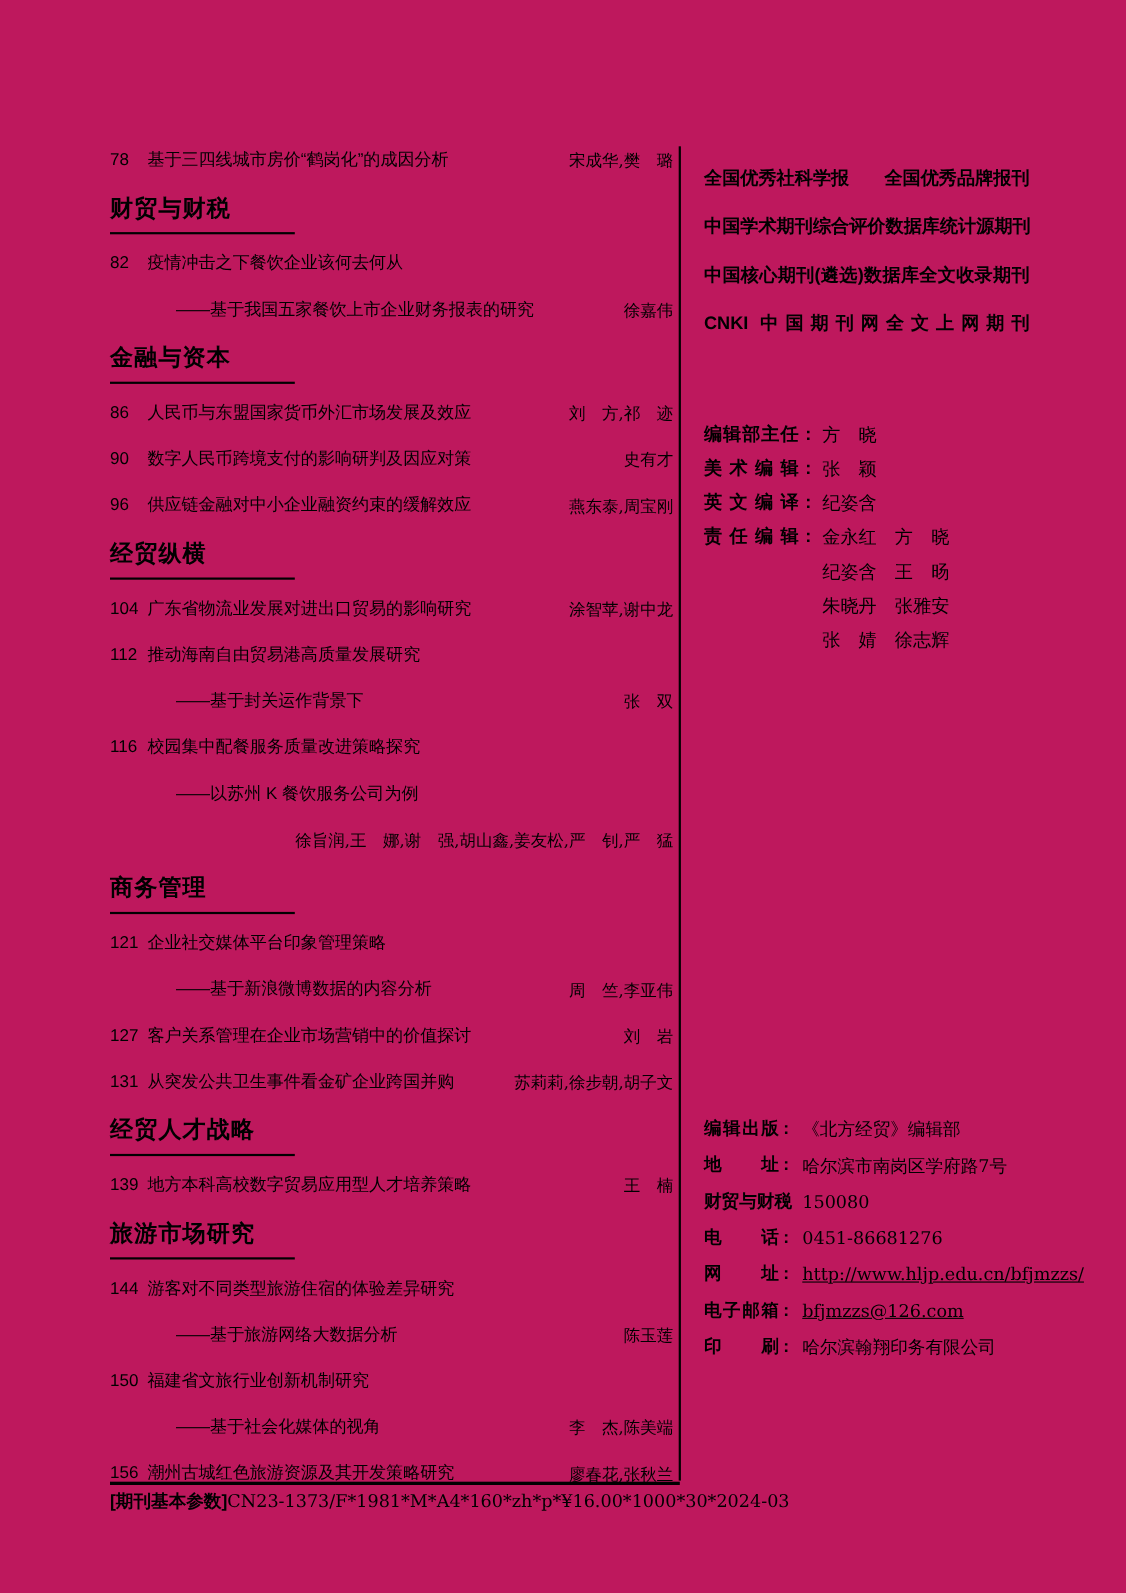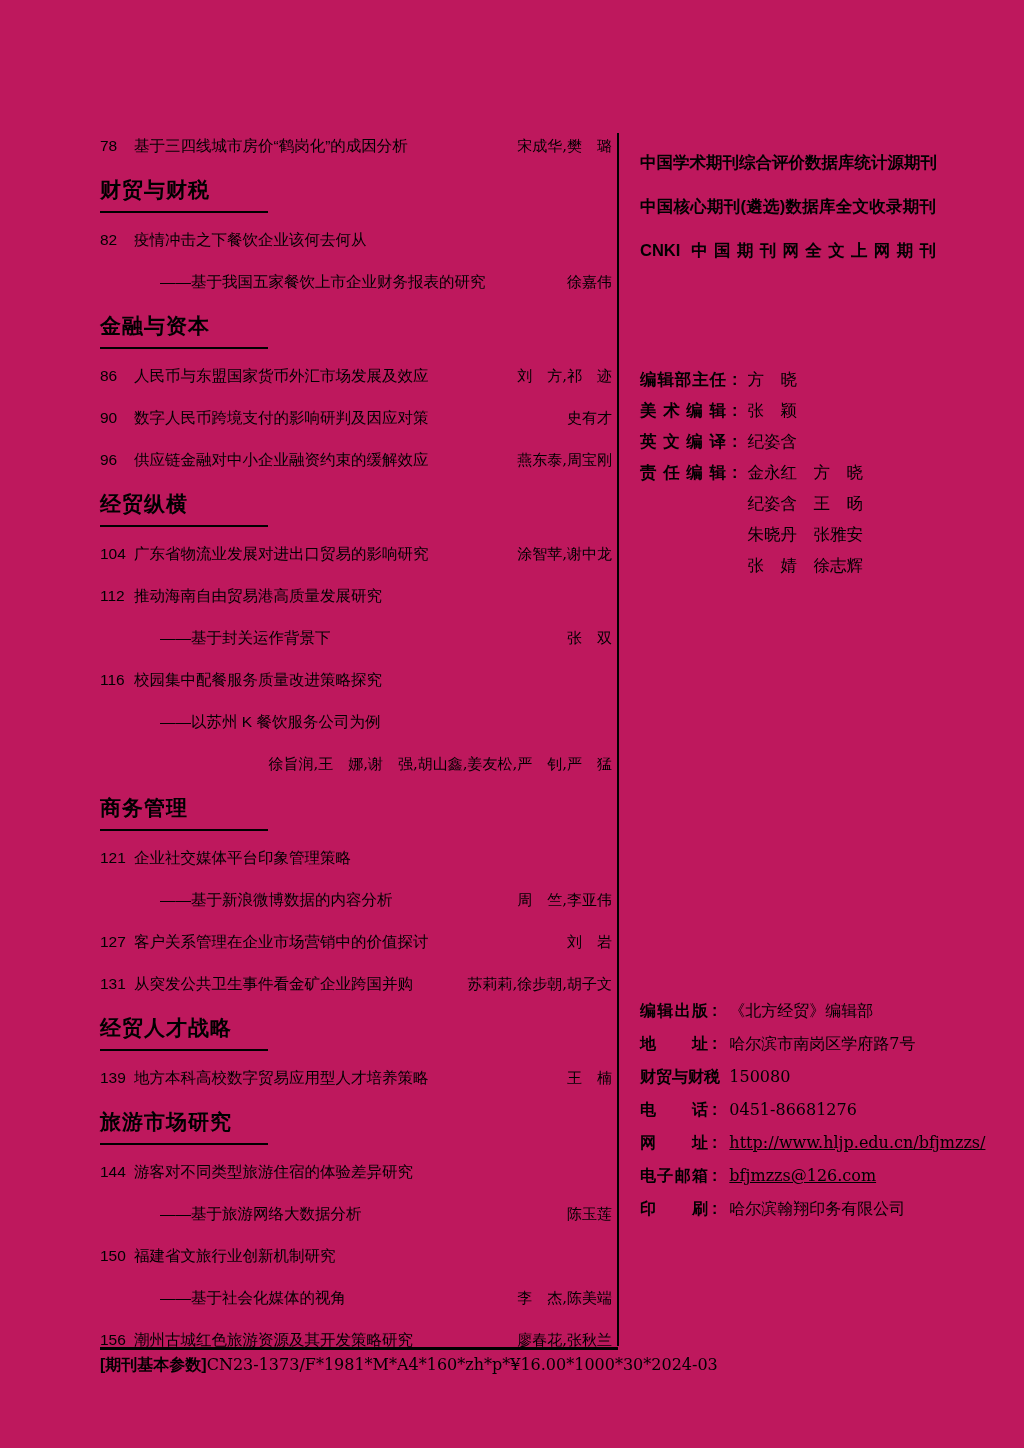--- a/index.html
+++ b/index.html
@@ -21,21 +21,21 @@
   .toc-entry.aonly .toc-authors{margin-left:0;}
   .sec-title{font-size:21px;font-weight:700;line-height:26px;letter-spacing:1px;}
   .sec-rule{width:168px;height:0;border-top:2px solid #000;margin:8px 0 16px 0;}
 
   
   .right-col{position:absolute;left:640px;top:140px;width:296px;}
   .promo-line{font-weight:700;font-size:16.5px;height:44px;line-height:44px;
               text-align:justify;text-align-last:justify;white-space:nowrap;}
   .promo-line.parts{display:flex;justify-content:space-between;}
 
-  .editors{margin-top:92px;}
+  .editors{margin-top:64px;}
   .editor-row{display:flex;line-height:31px;font-size:16.5px;white-space:nowrap;}
   .editor-label{display:inline-block;width:86px;font-weight:700;
                 text-align:justify;text-align-last:justify;flex-shrink:0;}
   .editor-colon{font-weight:700;margin:0 10px 0 6px;}
   .editor-colon.hide{visibility:hidden;}
   .editor-value{font-family:"DejaVu Serif","Liberation Serif",serif;}
 
   .contact{margin-top:413px;}
   .contact-row{display:flex;line-height:33px;font-size:16px;white-space:nowrap;}
   .contact-label{display:inline-block;width:68px;font-weight:700;
@@ -162,20 +162,24 @@
       </div>
       <div class="toc-entry">
         <span class="toc-page">156</span>
         <span class="toc-title">潮州古城红色旅游资源及其开发策略研究</span>
         <span class="toc-authors">廖春花,张秋兰</span>
       </div>
     </div>
 
   <div class="right-col">
     <div id="promo-block">
+        <div class="promo-line parts">
+          <span>全国优秀社科学报</span>
+          <span>全国优秀品牌报刊</span>
+        </div>
         <div class="promo-line">中国学术期刊综合评价数据库统计源期刊</div>
         <div class="promo-line">中国核心期刊(遴选)数据库全文收录期刊</div>
         <div class="promo-line">CNKI 中国期刊网全文上网期刊</div>
       </div>
     <div class="editors" id="editors-block">
         <div class="editor-row">
           <span class="editor-label">编辑部主任</span>
           <span class="editor-colon">:</span>
           <span class="editor-value">方　晓</span>
         </div>

